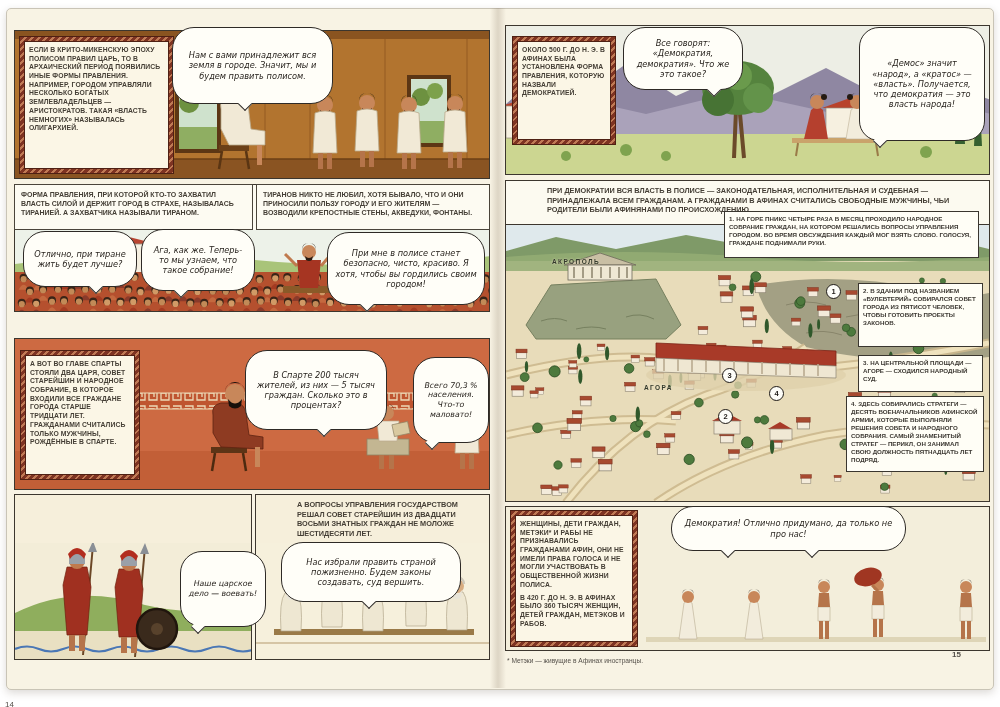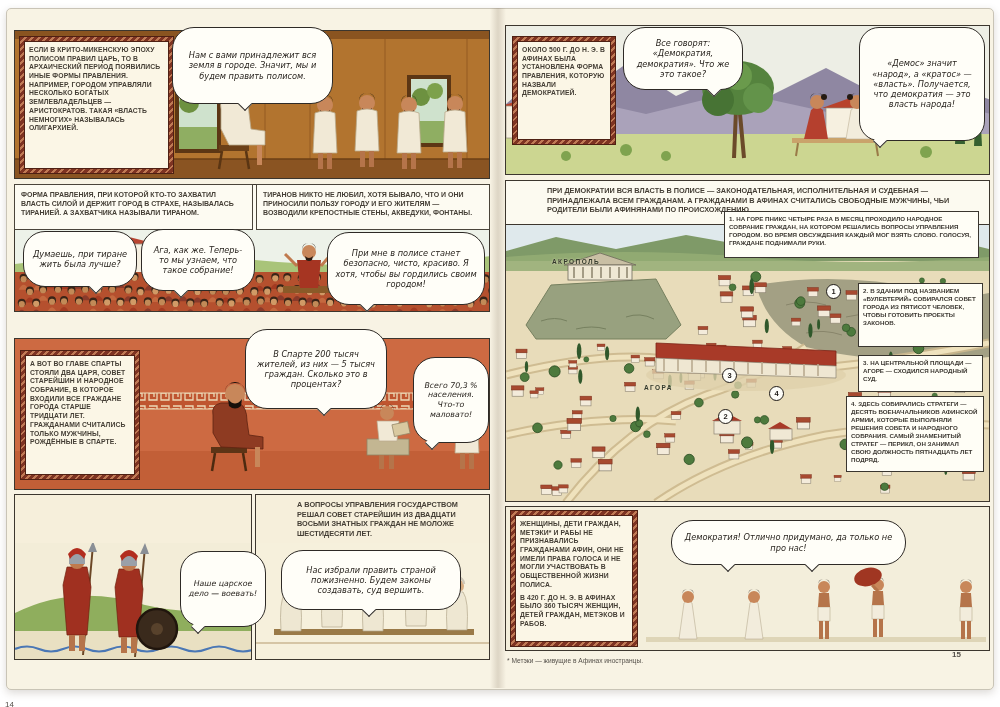--- a/index.html
+++ b/index.html
@@ -849,56 +849,56 @@
   </div>
   <div class="plain" style="left:256px;top:184px;width:234px;height:46px;">
     <span>Тиранов никто не любил, хотя бывало, что и они приносили пользу городу и его жителям — возводили крепостные стены, акведуки, фонтаны.</span>
   </div>
 
   <div class="bubble" style="left:172px;top:27px;width:161px;height:77px;">
     <span>Нам с вами принадлежит вся земля в городе. Значит, мы и будем править полисом.</span>
     <i class="tail" style="left:42%;"></i>
   </div>
   <div class="bubble" style="left:23px;top:231px;width:114px;height:56px;">
-    <span>Думаешь, при тиране жить была лучше?</span>
+    <span>Отлично, при тиране жить будет лучше?</span>
     <i class="tail" style="left:60%;"></i>
   </div>
   <div class="bubble" style="left:141px;top:229px;width:114px;height:62px;">
     <span>Ага, как же. Теперь-то мы узнаем, что такое собрание!</span>
     <i class="tail" style="left:30%;"></i>
   </div>
   <div class="bubble" style="left:327px;top:232px;width:158px;height:73px;">
     <span>При мне в полисе станет безопасно, чисто, красиво. Я хотя, чтобы вы гордились своим городом!</span>
     <i class="tail" style="left:22%;"></i>
   </div>
-  <div class="bubble" style="left:245px;top:329px;width:142px;height:80px;justify-content:center;">
+  <div class="bubble" style="left:245px;top:350px;width:142px;height:80px;justify-content:center;">
     <span>В Спарте 200 тысяч жителей, из них — 5 тысяч граждан. Сколько это в процентах?</span>
     <i class="tail" style="left:52%;"></i>
   </div>
   <div class="bubble" style="left:413px;top:357px;width:76px;height:86px;font-size:7.8px;">
     <span>Всего 70,3 % населения. Что-то маловато!</span>
     <i class="tail" style="left:18%;"></i>
   </div>
   <div class="bubble" style="left:180px;top:551px;width:86px;height:76px;font-size:7.8px;">
     <span>Наше царское дело — воевать!</span>
     <i class="tail" style="left:14%;"></i>
   </div>
-  <div class="bubble" style="left:281px;top:542px;width:180px;height:60px;margin-top:8px;">
+  <div class="bubble" style="left:281px;top:542px;width:180px;height:60px;">
     <span>Нас избрали править страной пожизненно. Будем законы создавать, суд вершить.</span>
     <i class="tail" style="left:46%;"></i>
   </div>
   <div class="bubble" style="left:623px;top:27px;width:120px;height:63px;">
     <span>Все говорят: «Демократия, демократия». Что же это такое?</span>
     <i class="tail" style="left:72%;"></i>
   </div>
   <div class="bubble" style="left:859px;top:27px;width:126px;height:114px;border-radius:20px;">
     <span>«Демос» значит «народ», а «кратос» — «власть». Получается, что демократия — это власть народа!</span>
     <i class="tail" style="left:12%;"></i>
   </div>
-  <div class="bubble" style="left:671px;top:520px;width:235px;height:45px;">
+  <div class="bubble" style="left:671px;top:506px;width:235px;height:45px;">
     <span>Демократия! Отлично придумано, да только не про нас!</span>
     <i class="tail" style="left:22%;"></i>
     <i class="tail" style="left:58%;"></i>
   </div>
 
   <div class="note" style="left:724px;top:211px;width:255px;height:47px;">
     <b>1.</b><span>На горе Пникс четыре раза в месяц проходило Народное собрание граждан, на котором решались вопросы управления городом. Во время обсуждения каждый мог взять слово. Голосуя, граждане поднимали руки.</span>
   </div>
   <div class="note" style="left:858px;top:283px;width:125px;height:64px;">
     <b>2.</b><span>В здании под названием «булевтерий» собирался Совет города из пятисот человек, чтобы готовить проекты законов.</span>

